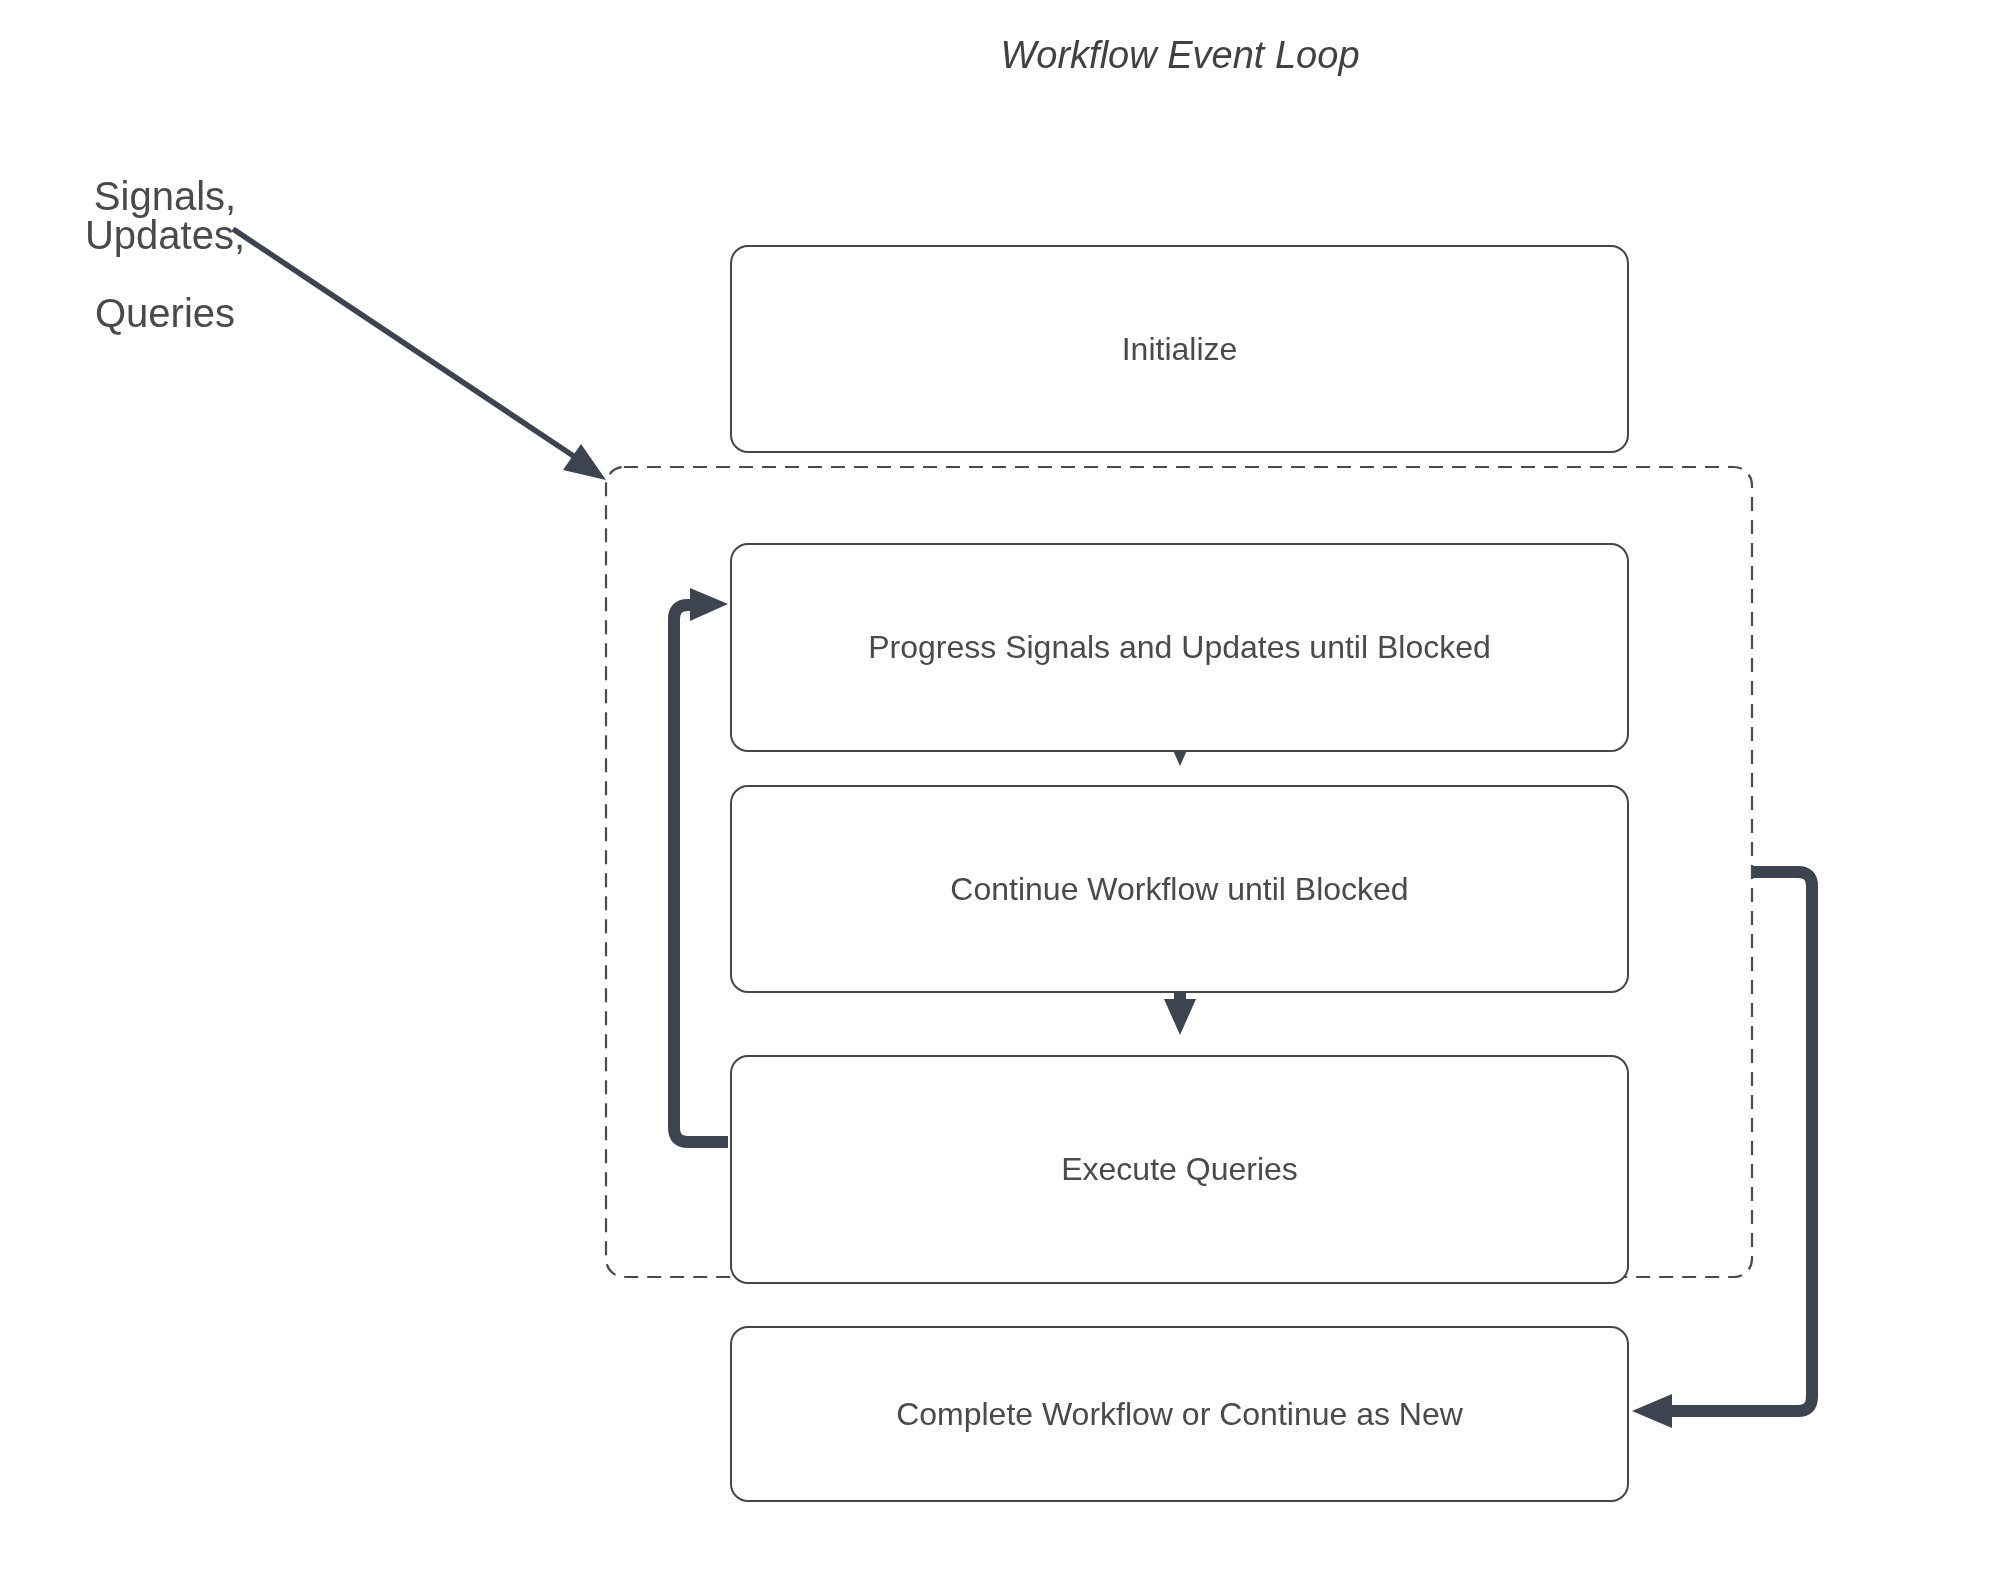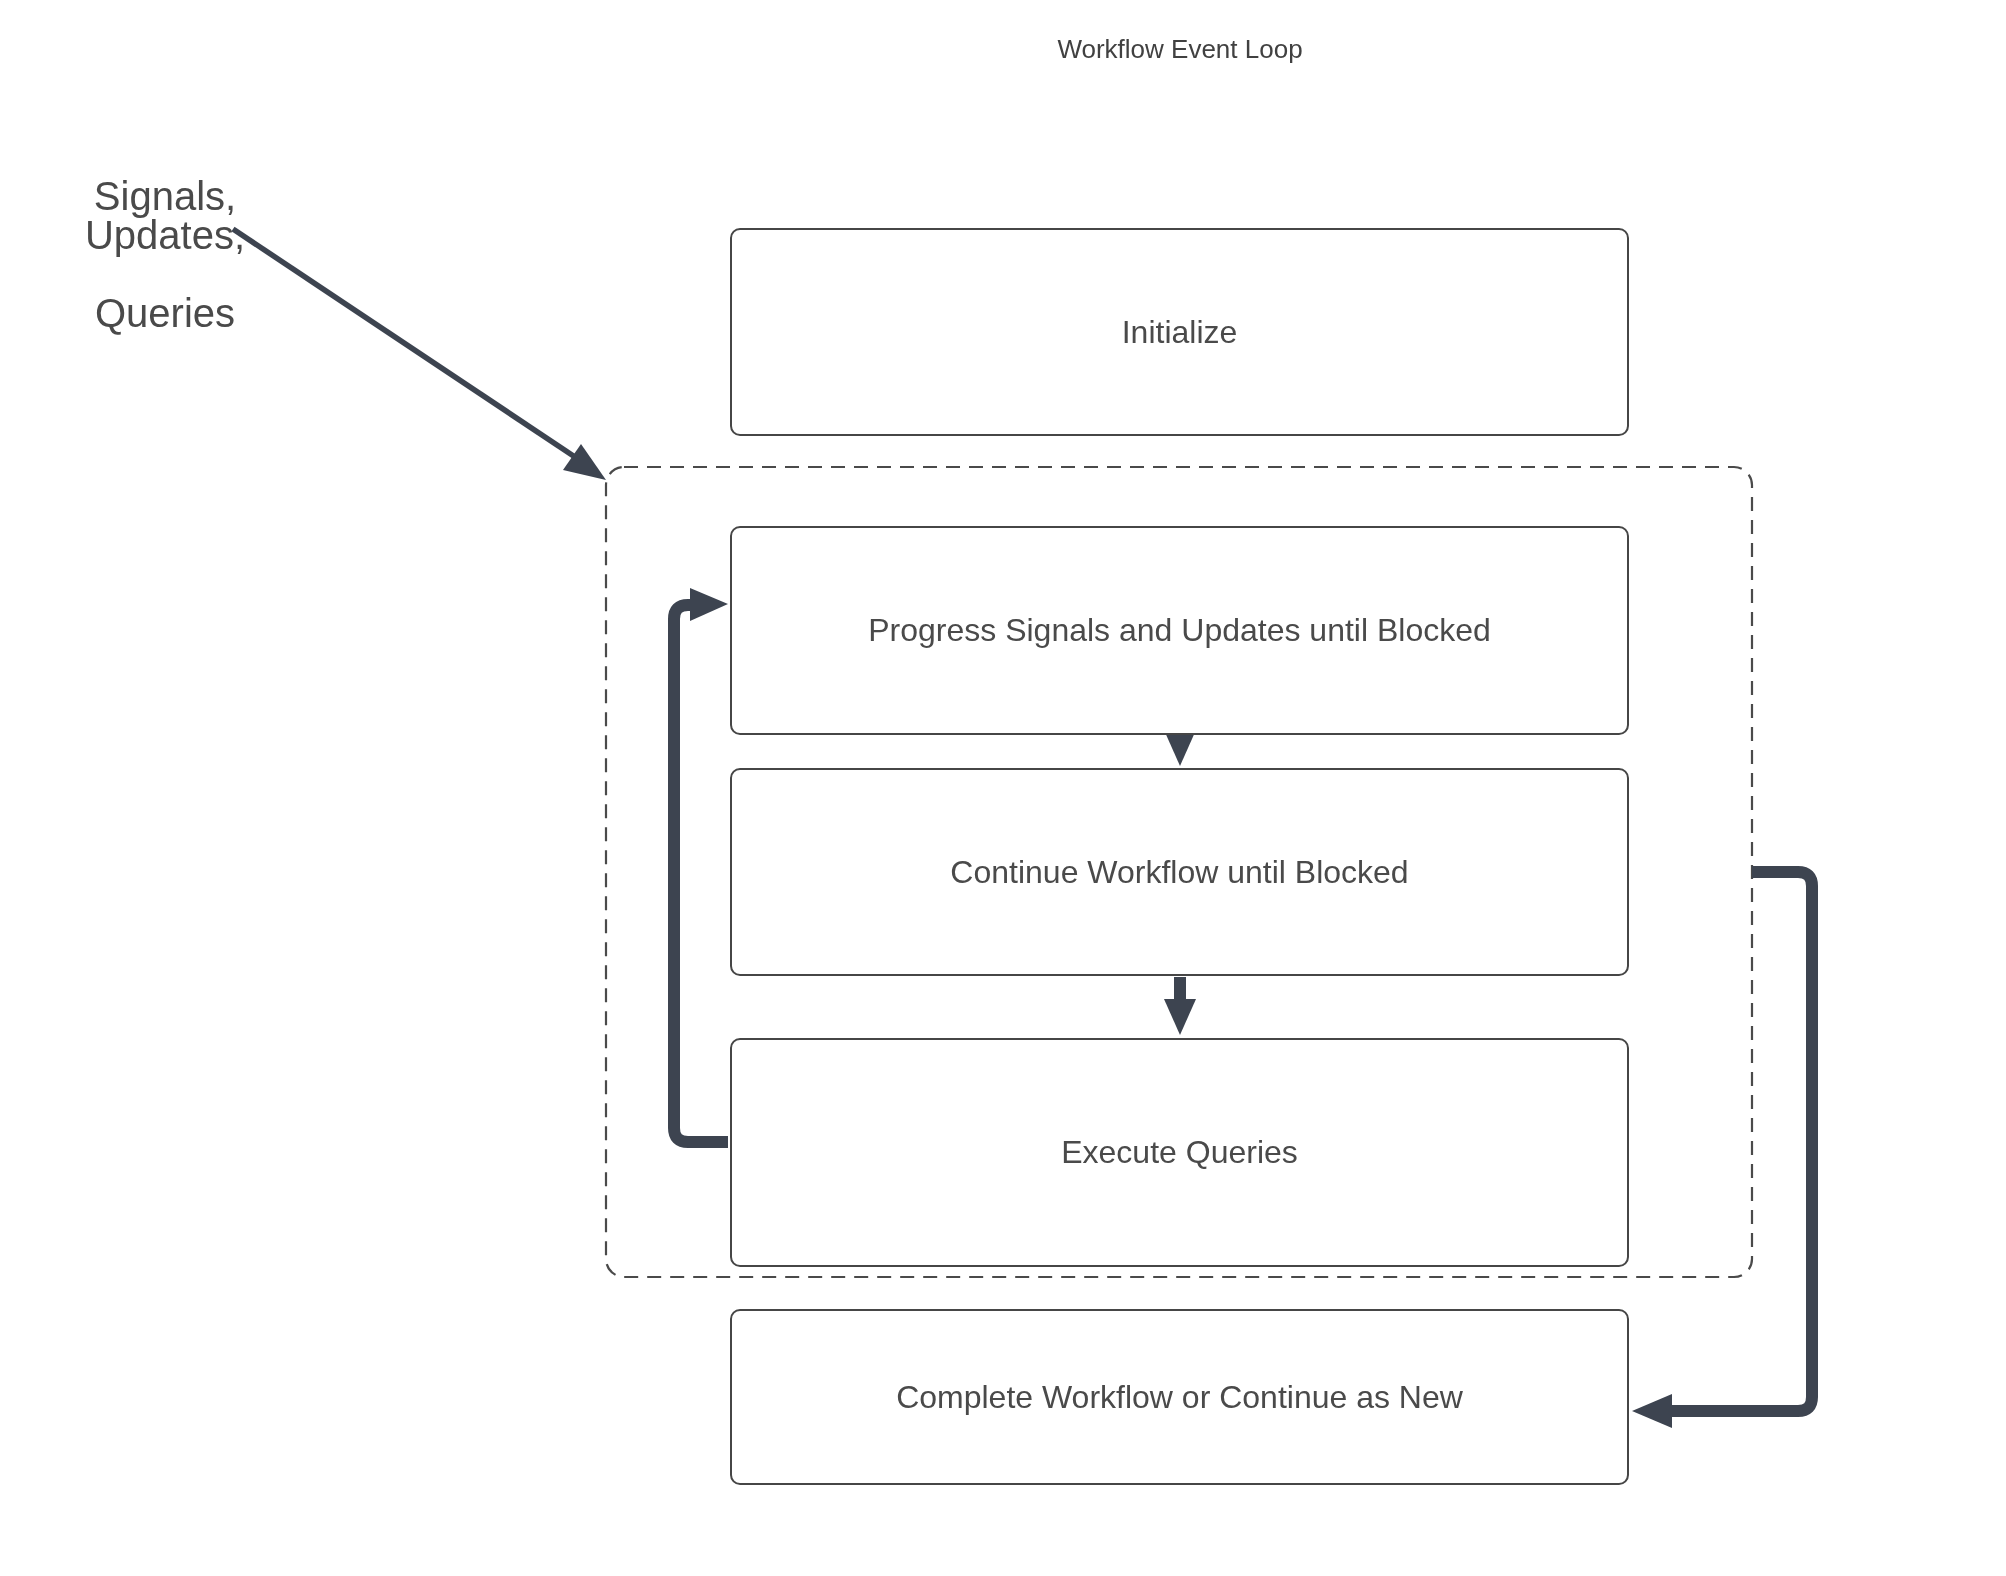--- a/index.html
+++ b/index.html
@@ -16,43 +16,45 @@
     width:2006px;height:1576px;
     background:var(--background);
     font-family:"Liberation Sans", sans-serif;
     color:var(--text);
     overflow:hidden;
   }
   .diagram-title{
     position:absolute;
     left:880px;top:34px;width:600px;
     text-align:center;
-    font-size:26px;
+    font-size:38px;
+    font-style:italic;
     color:var(--title-text);
   }
   .ext-label{
     position:absolute;
     left:25px;top:138px;width:280px;
     text-align:center;
     font-size:40px;
     line-height:39px;
     color:var(--text);
     white-space:pre-line;
   }
   .node{
     position:absolute;
     left:730px;width:899px;
     box-sizing:border-box;
     border:2px solid var(--box-border);
-    border-radius:10px;
+    border-radius:18px;
     background:var(--background);
     display:flex;align-items:center;justify-content:center;
     text-align:center;
     font-size:32px;
     color:var(--text);
+    margin-top:17px;
   }
   .node-initialize{top:228px;height:208px;}
   .node-progress-signals{top:526px;height:209px;}
   .node-progress-workflow{top:768px;height:208px;}
   .node-execute-queries{top:1038px;height:229px;}
   .node-complete{top:1309px;height:176px;}
   .arrow-layer{
     position:absolute;left:0;top:0;width:2006px;height:1576px;
     pointer-events:none;
   }

